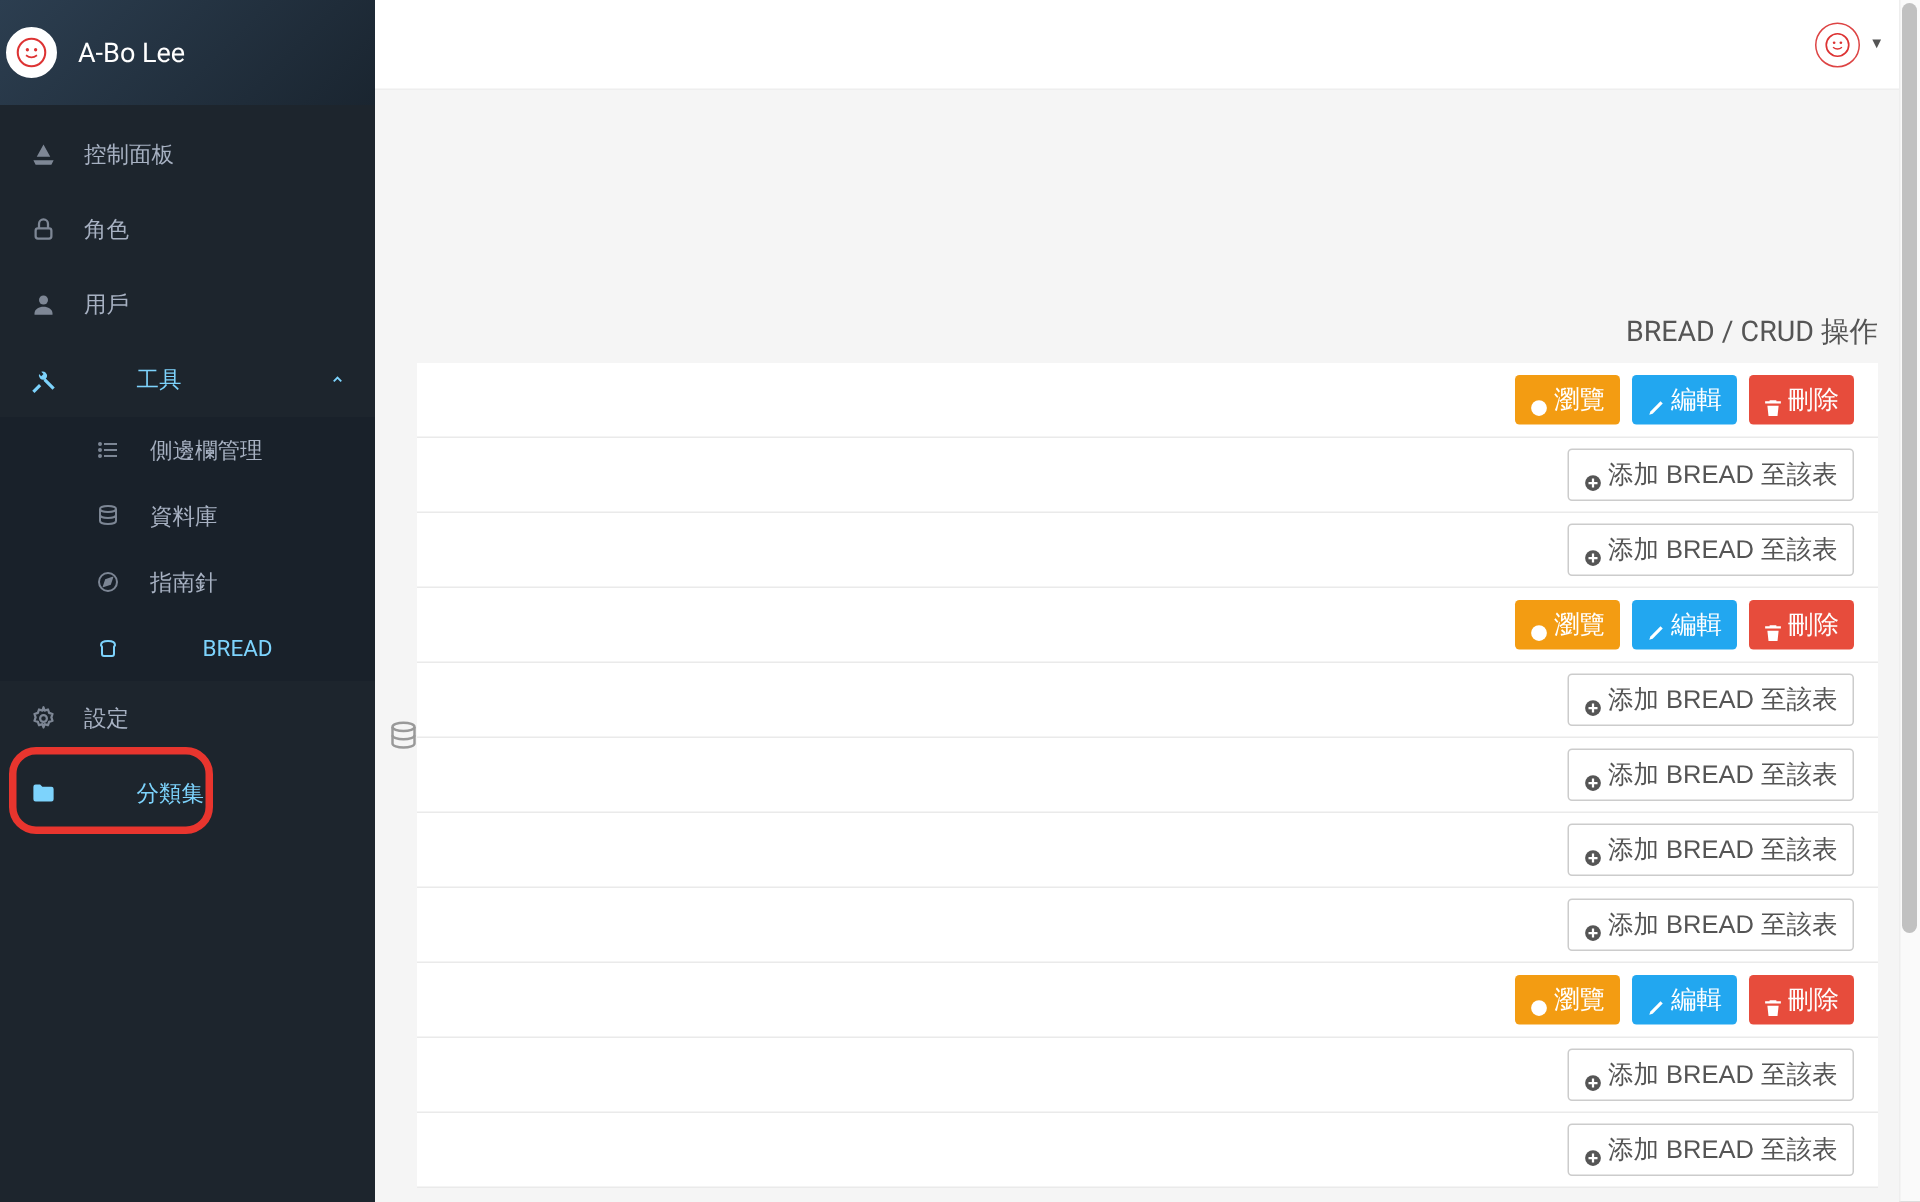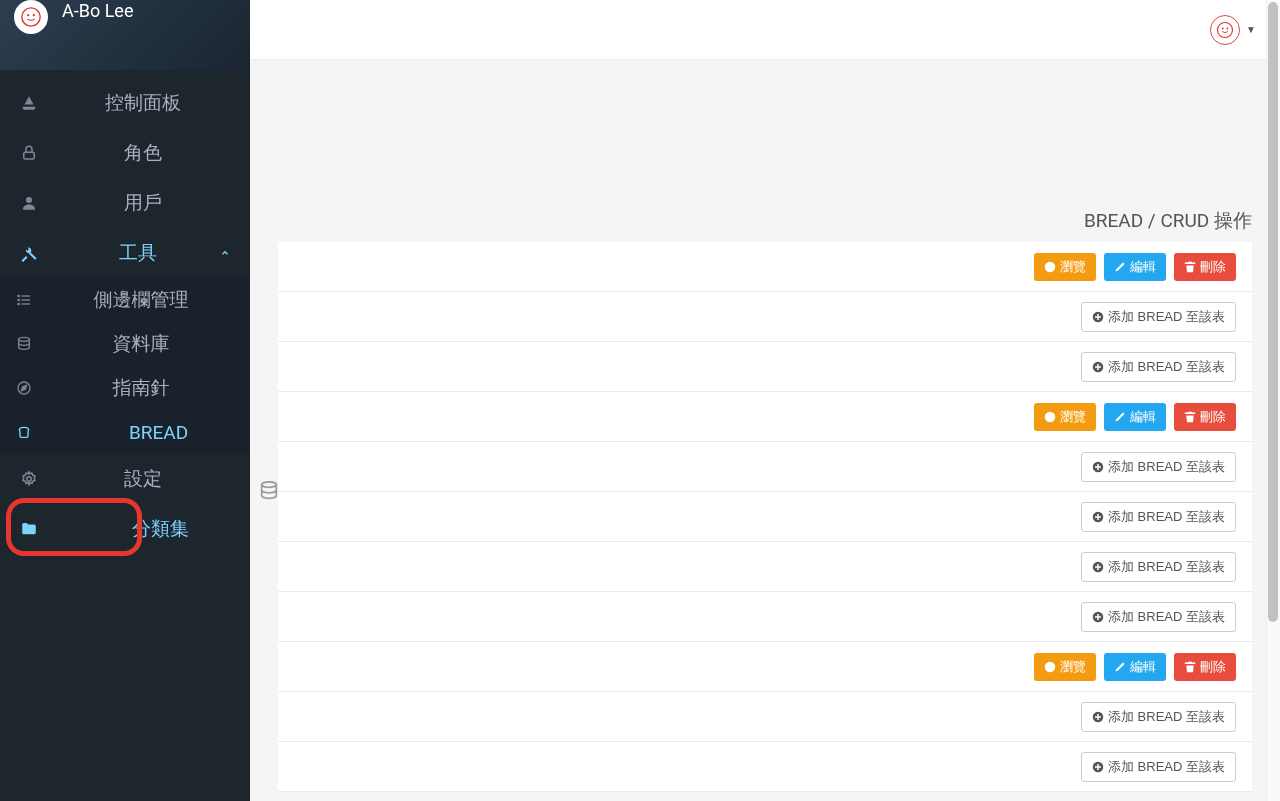--- a/index.html
+++ b/index.html
@@ -1,46 +1,46 @@
 <!DOCTYPE html>
 <html><head>
 <meta charset="utf-8">
 <style>
 * { margin: 0; padding: 0; box-sizing: border-box; }
 body { font-family: -apple-system, BlinkMacSystemFont, "Segoe UI", Roboto, sans-serif; background: #f5f5f5; font-size: 14px; color: #555; }
 .sidebar { position: fixed; top: 0; left: 0; width: 250px; height: 100vh; background: #1d252d; z-index: 100; }
 .sidebar-header { height: 60px; background: #22A7F0; display: flex; align-items: center; padding-left: 20px; color: #fff; font-size: 20px; font-weight: 300; letter-spacing: 1px; }
 .sidebar-header .helm-icon { width: 28px; height: 28px; margin-right: 14px; }
-.sidebar-user { height: 70px; background: linear-gradient(135deg, #2c3e50 0%, #1a2530 100%); display: flex; padding-left: 14px; }
+.sidebar-user { height: 70px; background: linear-gradient(135deg, #2c3e50 0%, #1a2530 100%); display: flex; align-items: center; padding-left: 4px; }
 .sidebar-user .avatar { width: 34px; height: 34px; border-radius: 50%; background: #fff; border: 2px solid #fff; margin-right: 14px; display: flex; align-items: center; justify-content: center; }
 .sidebar-user .avatar svg { width: 22px; height: 22px; }
 .sidebar-user .username { color: #fff; font-size: 18px; font-weight: 400; }
 .sidebar-nav { padding-top: 8px; }
 .nav-item { display: flex; align-items: center; height: 50px; padding: 0 20px; color: #a7b1c2; cursor: pointer; position: relative; }
 .nav-item.active { color: #7dd3fc; gap: 35px; }
 .nav-item .nav-icon { width: 18px; height: 18px; margin-right: 18px; flex-shrink: 0; opacity: 0.7; }
 .nav-item.active .nav-icon { opacity: 1; }
-.nav-item .label { font-size: 19px; flex: 1; text-align: center; }
+.nav-item .label { font-size: 15px; flex: 1; }
 .nav-item .chevron { width: 10px; height: 10px; }
 .subnav { background: #19212a; }
-.subnav .nav-item { height: 44px; padding-left: 16px; font-size: 14px; }
+.subnav .nav-item { height: 44px; padding-left: 16px; font-size: 14px; margin-left: 48px; }
 .subnav .nav-item .nav-icon { width: 16px; height: 16px; margin-right: 20px; }
 .highlighted-item { position: relative; }
 .highlight-ring { position: absolute; top: -6px; left: 6px; right: 108px; height: 58px; border: 5px solid #e8352e; border-radius: 18px; pointer-events: none; z-index: 5; }
 .main { margin-left: 250px; padding: 0; background: #f5f5f5; min-height: 100vh; }
 .topbar { height: 60px; display: flex; align-items: center; justify-content: flex-end; padding-right: 24px; background: #fff; border-bottom: 1px solid #eee; }
 .topbar .avatar-sm { width: 30px; height: 30px; border-radius: 50%; border: 1px solid #d44; background: #fff; display: flex; align-items: center; justify-content: center; margin-right: 6px; }
 .topbar .avatar-sm svg { width: 18px; height: 18px; }
 .topbar .caret { font-size: 10px; color: #555; }
 .content { padding: 20px 28px; }
 .page-title-area { height: 120px; display: flex; align-items: flex-end; padding-bottom: 20px; }
 .table-container { background: transparent; }
 .table-header { display: flex; justify-content: flex-end; padding: 8px 0; color: #555; font-size: 19px; }
 .row { background: #fff; border-bottom: 1px solid #eaeaea; height: 50px; display: flex; align-items: center; justify-content: flex-end; padding: 0 16px; gap: 8px; }
-.btn { display: inline-flex; align-items: center; padding: 5px 10px; border-radius: 3px; font-size: 13px; color: #fff; cursor: pointer; gap: 4px; border: none; }
+.btn { display: inline-flex; align-items: flex-end; padding: 5px 10px; border-radius: 3px; font-size: 17px; color: #fff; cursor: pointer; gap: 4px; border: none; }
 .btn-warning { background: #F39C12; }
 .btn-primary { background: #22A7F0; }
 .btn-danger { background: #E74C3C; }
 .btn-outline { background: #fff; color: #555; border: 1px solid #ccc; }
 .btn .bi { width: 12px; height: 12px; }
 .icon-hint { position: absolute; left: 258px; top: 478px; z-index: 1; color: #888; }
 .icon-hint svg { width: 22px; height: 26px; }
 .scrollbar-fake { position: fixed; right: 0; top: 0; width: 14px; height: 100vh; background: #fafafa; border-left: 1px solid #eee; }
 .scrollbar-thumb { position: absolute; right: 2px; top: 2px; width: 10px; height: 620px; background: #c1c1c1; border-radius: 5px; }
 </style>

